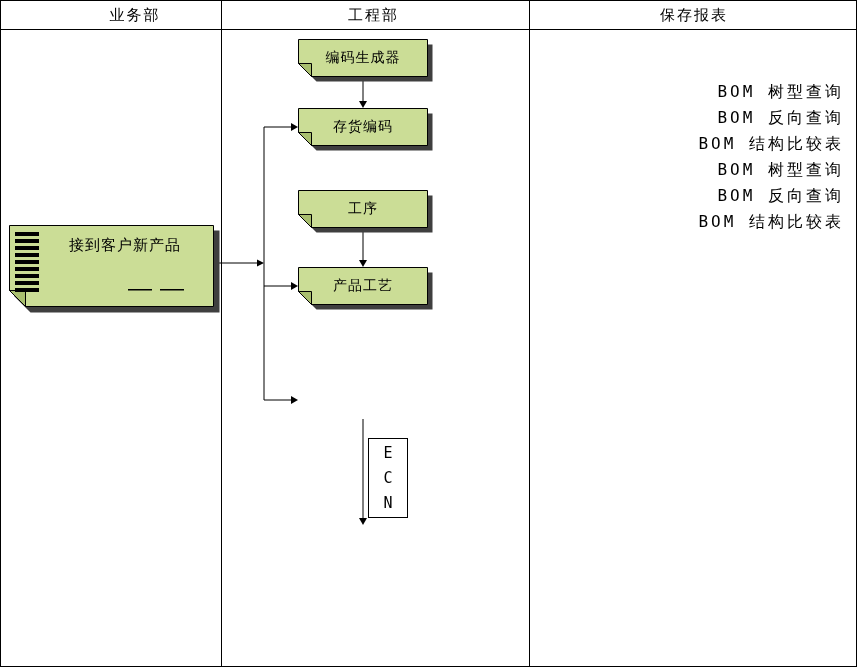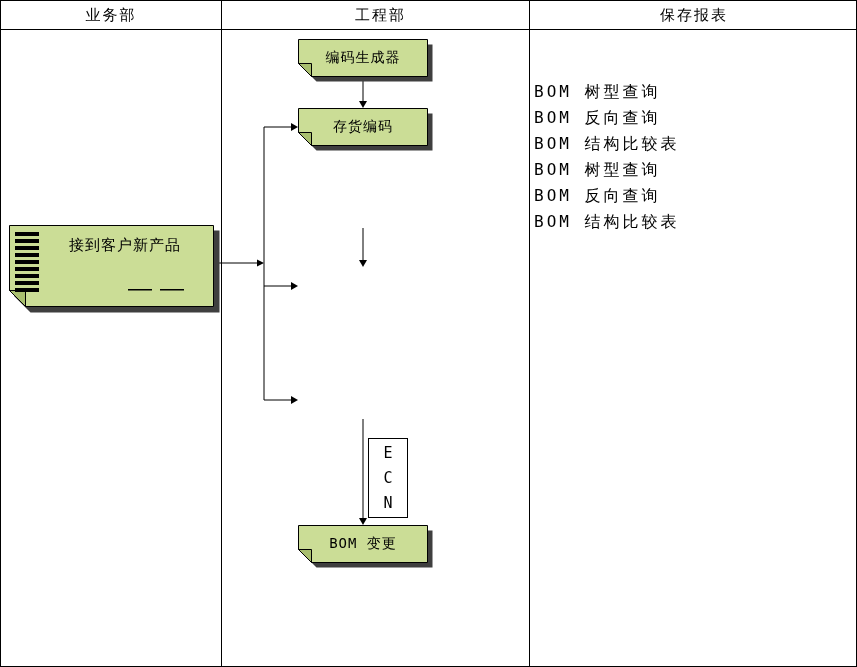--- a/index.html
+++ b/index.html
@@ -20,22 +20,22 @@
   .divider-2{left:528px;}
   .header-row{
     position:absolute;left:0;top:0;right:0;height:28px;
     border-bottom:1px solid #000;
   }
   .lane-header{
     position:absolute;top:0;height:28px;
     display:flex;align-items:center;justify-content:center;
     font-size:15px;letter-spacing:2px;
   }
-  .lh-1{left:0;width:220px;}
-  .lh-2{left:226px;width:307px;}
+  .lh-1{left:0;width:220px;padding-left:24px;}
+  .lh-2{left:219px;width:307px;}
   .lh-3{left:529px;width:328px;font-family:Liberation Serif, serif;}
   .connectors{position:absolute;left:0;top:0;}
   .connectors line{stroke:#000;stroke-width:1;}
   .connectors polygon{fill:#000;}
   .note{position:absolute;width:130px;height:44px;}
   .note svg{position:absolute;left:0;top:0;}
   .note .node-label{
     position:absolute;left:0;top:0;width:130px;height:38px;
     display:flex;align-items:center;justify-content:center;
     font-size:14px;letter-spacing:1px;
@@ -48,21 +48,21 @@
   }
   .ecn-box{
     position:absolute;left:367px;top:437px;width:40px;height:80px;
     box-sizing:border-box;border:1px solid #000;background:#fff;
     display:flex;flex-direction:column;align-items:center;justify-content:center;
     font-size:15px;
   }
   .ecn-box span{display:block;line-height:25px;}
   .report-list{
     position:absolute;left:533px;top:78px;width:310px;
-    font-size:16px;line-height:26px;letter-spacing:3px;
+    font-size:16px;line-height:26px;letter-spacing:3px;text-align:right;
   }
   .report-item{white-space:nowrap;}
 </style>
 </head>
 <body>
 
 <div class="page">
 
   <div class="header-row"></div>
   <div class="lane-divider divider-1"></div>
@@ -131,31 +131,39 @@
 
   <div class="note" style="left:297px;top:107px;border-radius:16px;">
     <svg width="137" height="45">
       <path d="M5.5,5.5 H134.5 V42.5 H18.5 L5.5,29.5 Z" fill="#3f3f3f"></path>
       <path d="M0.5,0.5 H129.5 V37.5 H13.5 L0.5,24.5 Z" fill="#cbdd96" stroke="#000"></path>
       <path d="M13.5,37.5 L13.5,24.5 L0.5,24.5 Z" fill="#a9bf6f" stroke="#000"></path>
     </svg>
     <span class="node-label">存货编码</span>
   </div>
 
-
-
-
-  <div class="note" style="left:297px;top:524px;">
+  <div class="note" style="left:297px;top:189px;">
     <svg width="137" height="45">
       <path d="M5.5,5.5 H134.5 V42.5 H18.5 L5.5,29.5 Z" fill="#3f3f3f"></path>
       <path d="M0.5,0.5 H129.5 V37.5 H13.5 L0.5,24.5 Z" fill="#cbdd96" stroke="#000"></path>
       <path d="M13.5,37.5 L13.5,24.5 L0.5,24.5 Z" fill="#a9bf6f" stroke="#000"></path>
     </svg>
-    <span class="node-label">BOM 变更</span>
+    <span class="node-label">工序</span>
   </div>
+
+  <div class="note" style="left:297px;top:266px;">
+    <svg width="137" height="45">
+      <path d="M5.5,5.5 H134.5 V42.5 H18.5 L5.5,29.5 Z" fill="#3f3f3f"></path>
+      <path d="M0.5,0.5 H129.5 V37.5 H13.5 L0.5,24.5 Z" fill="#cbdd96" stroke="#000"></path>
+      <path d="M13.5,37.5 L13.5,24.5 L0.5,24.5 Z" fill="#a9bf6f" stroke="#000"></path>
+    </svg>
+    <span class="node-label">产品工艺</span>
+  </div>
+
+
 
   <div class="ecn-box">
     <span>E</span>
     <span>C</span>
     <span>N</span>
   </div>
 
   <div class="report-list">
     <div class="report-item">BOM 树型查询</div>
     <div class="report-item">BOM 反向查询</div>

